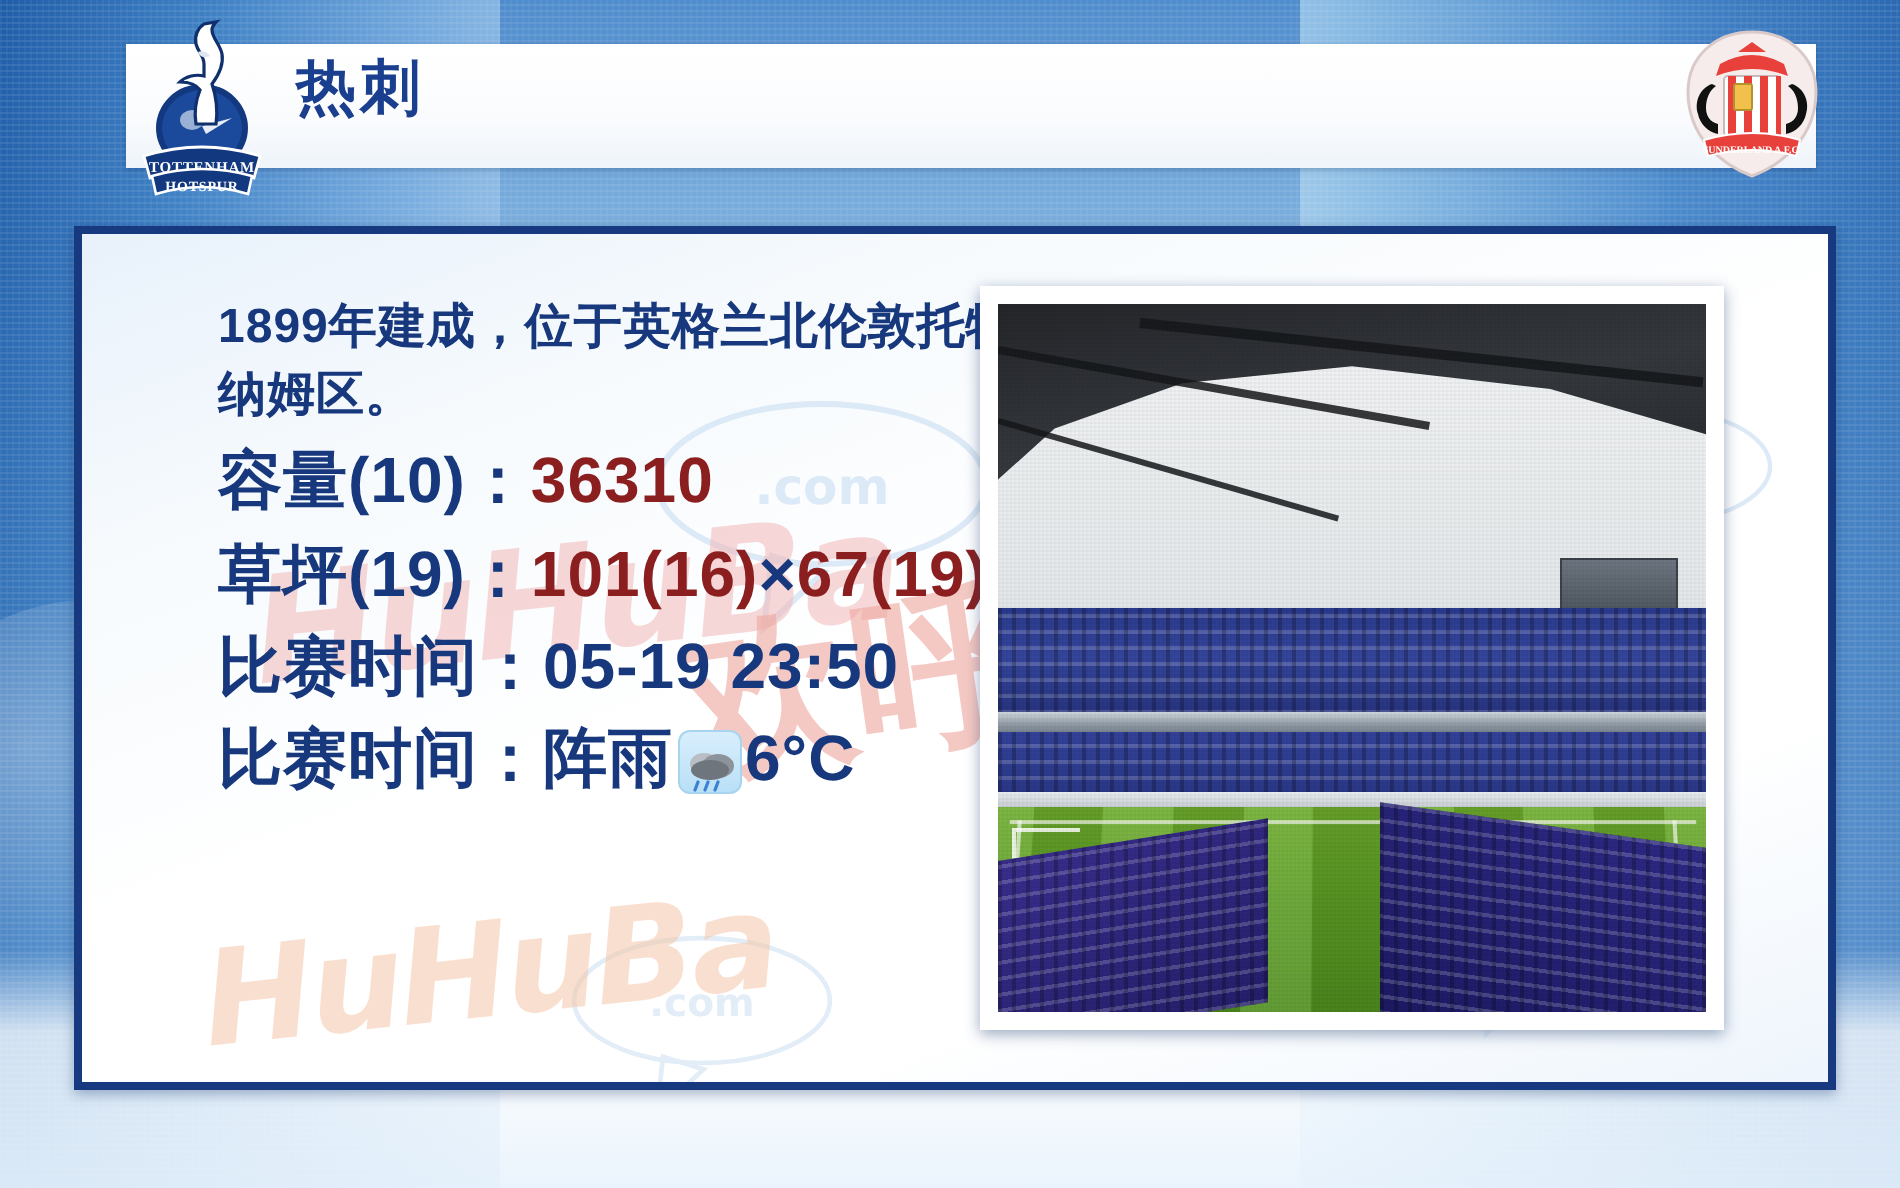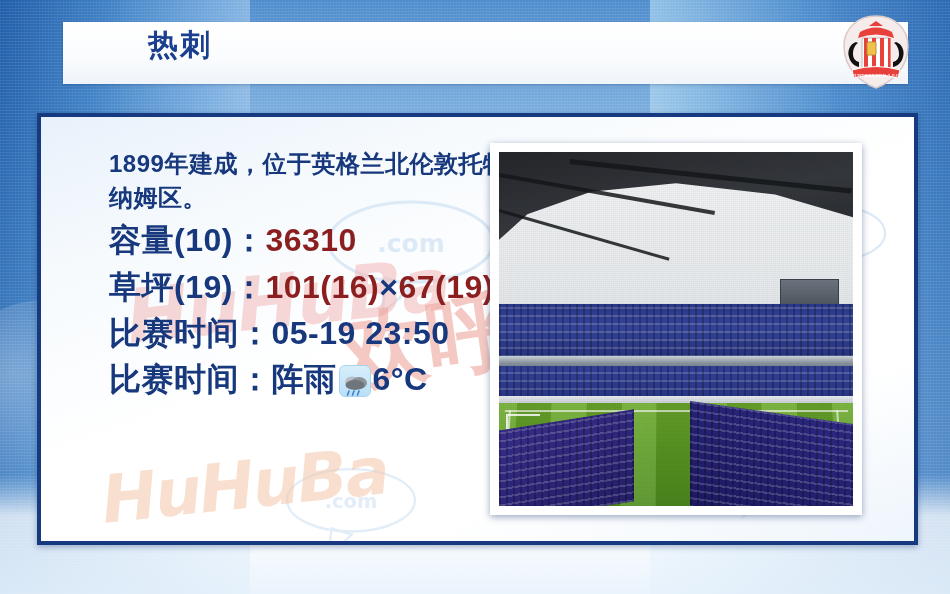--- a/index.html
+++ b/index.html
@@ -138,20 +138,36 @@
     <div class="bg-left"></div>
     <div class="bg-right"></div>
     <div class="bg-tex"></div>
     <div class="bg-orb"></div>
     <div class="bg-glow"></div>
     <div class="bg-bottom"></div>
   </div>
 
   <div class="header"></div>
 
+  <div class="crest crest-home">
+    <svg viewBox="0 0 78 92" width="78" height="92">
+      <ellipse cx="39" cy="58" rx="23" ry="22" fill="#12387f"></ellipse>
+      <ellipse cx="39" cy="58" rx="20" ry="19" fill="#1b4a9c"></ellipse>
+      <path d="M39 57 l15 -4 -13 8 z" fill="#e8eef7"></path>
+      <ellipse cx="34" cy="54" rx="6" ry="5" fill="#cfddee" opacity=".7"></ellipse>
+      <path d="M40 6 c-3 2 -5 6 -4 10 c1 4 4 6 4 10 l0 6 c-4 -1 -9 0 -12 3 c4 0 8 1 10 4
+               c-2 5 -3 11 -2 17 l10 0 c1 -7 0 -14 -2 -20 c3 -4 6 -9 5 -15 c-1 -5 -5 -8 -5 -12
+               c0 -2 1 -3 2 -4 z" fill="#ffffff" stroke="#0f2f6d" stroke-width="1.6"></path>
+      <path d="M37 20 c2 -1 5 0 6 2 c-2 1 -5 1 -6 -2 z" fill="#dfe6f1"></path>
+      <path d="M10 72 q29 -9 58 0 l-3 11 q-26 -8 -52 0 z" fill="#12387f" stroke="#ffffff" stroke-width="1.4"></path>
+      <text x="39" y="80" font-size="7.5" fill="#ffffff" text-anchor="middle" font-family="'Liberation Serif',serif" font-weight="bold" letter-spacing=".4">TOTTENHAM</text>
+      <path d="M14 82 q25 -7 50 0 l-2 9 q-23 -7 -46 0 z" fill="#12387f" stroke="#ffffff" stroke-width="1.3"></path>
+      <text x="39" y="89.5" font-size="7" fill="#ffffff" text-anchor="middle" font-family="'Liberation Serif',serif" font-weight="bold" letter-spacing=".4">HOTSPUR</text>
+    </svg>
+  </div>
   <div class="team-name team-home">热刺</div>
 
   <div class="crest crest-away">
     <svg viewBox="0 0 80 80" width="80" height="80">
       <path d="M40 4 C22 4 8 16 8 34 C8 56 24 70 40 76 C56 70 72 56 72 34 C72 16 58 4 40 4 z" fill="#f6eceb" stroke="#d9c9c8" stroke-width="1.5"></path>
       <path d="M24 20 q16 -9 32 0 l2 6 q-18 -7 -36 0 z" fill="#e8413c"></path>
       <rect x="26" y="26" width="28" height="30" rx="2" fill="#ffffff" stroke="#c9b9b8"></rect>
       <g>
         <rect x="28" y="26" width="4" height="30" fill="#e8413c"></rect>
         <rect x="36" y="26" width="4" height="30" fill="#e8413c"></rect>

